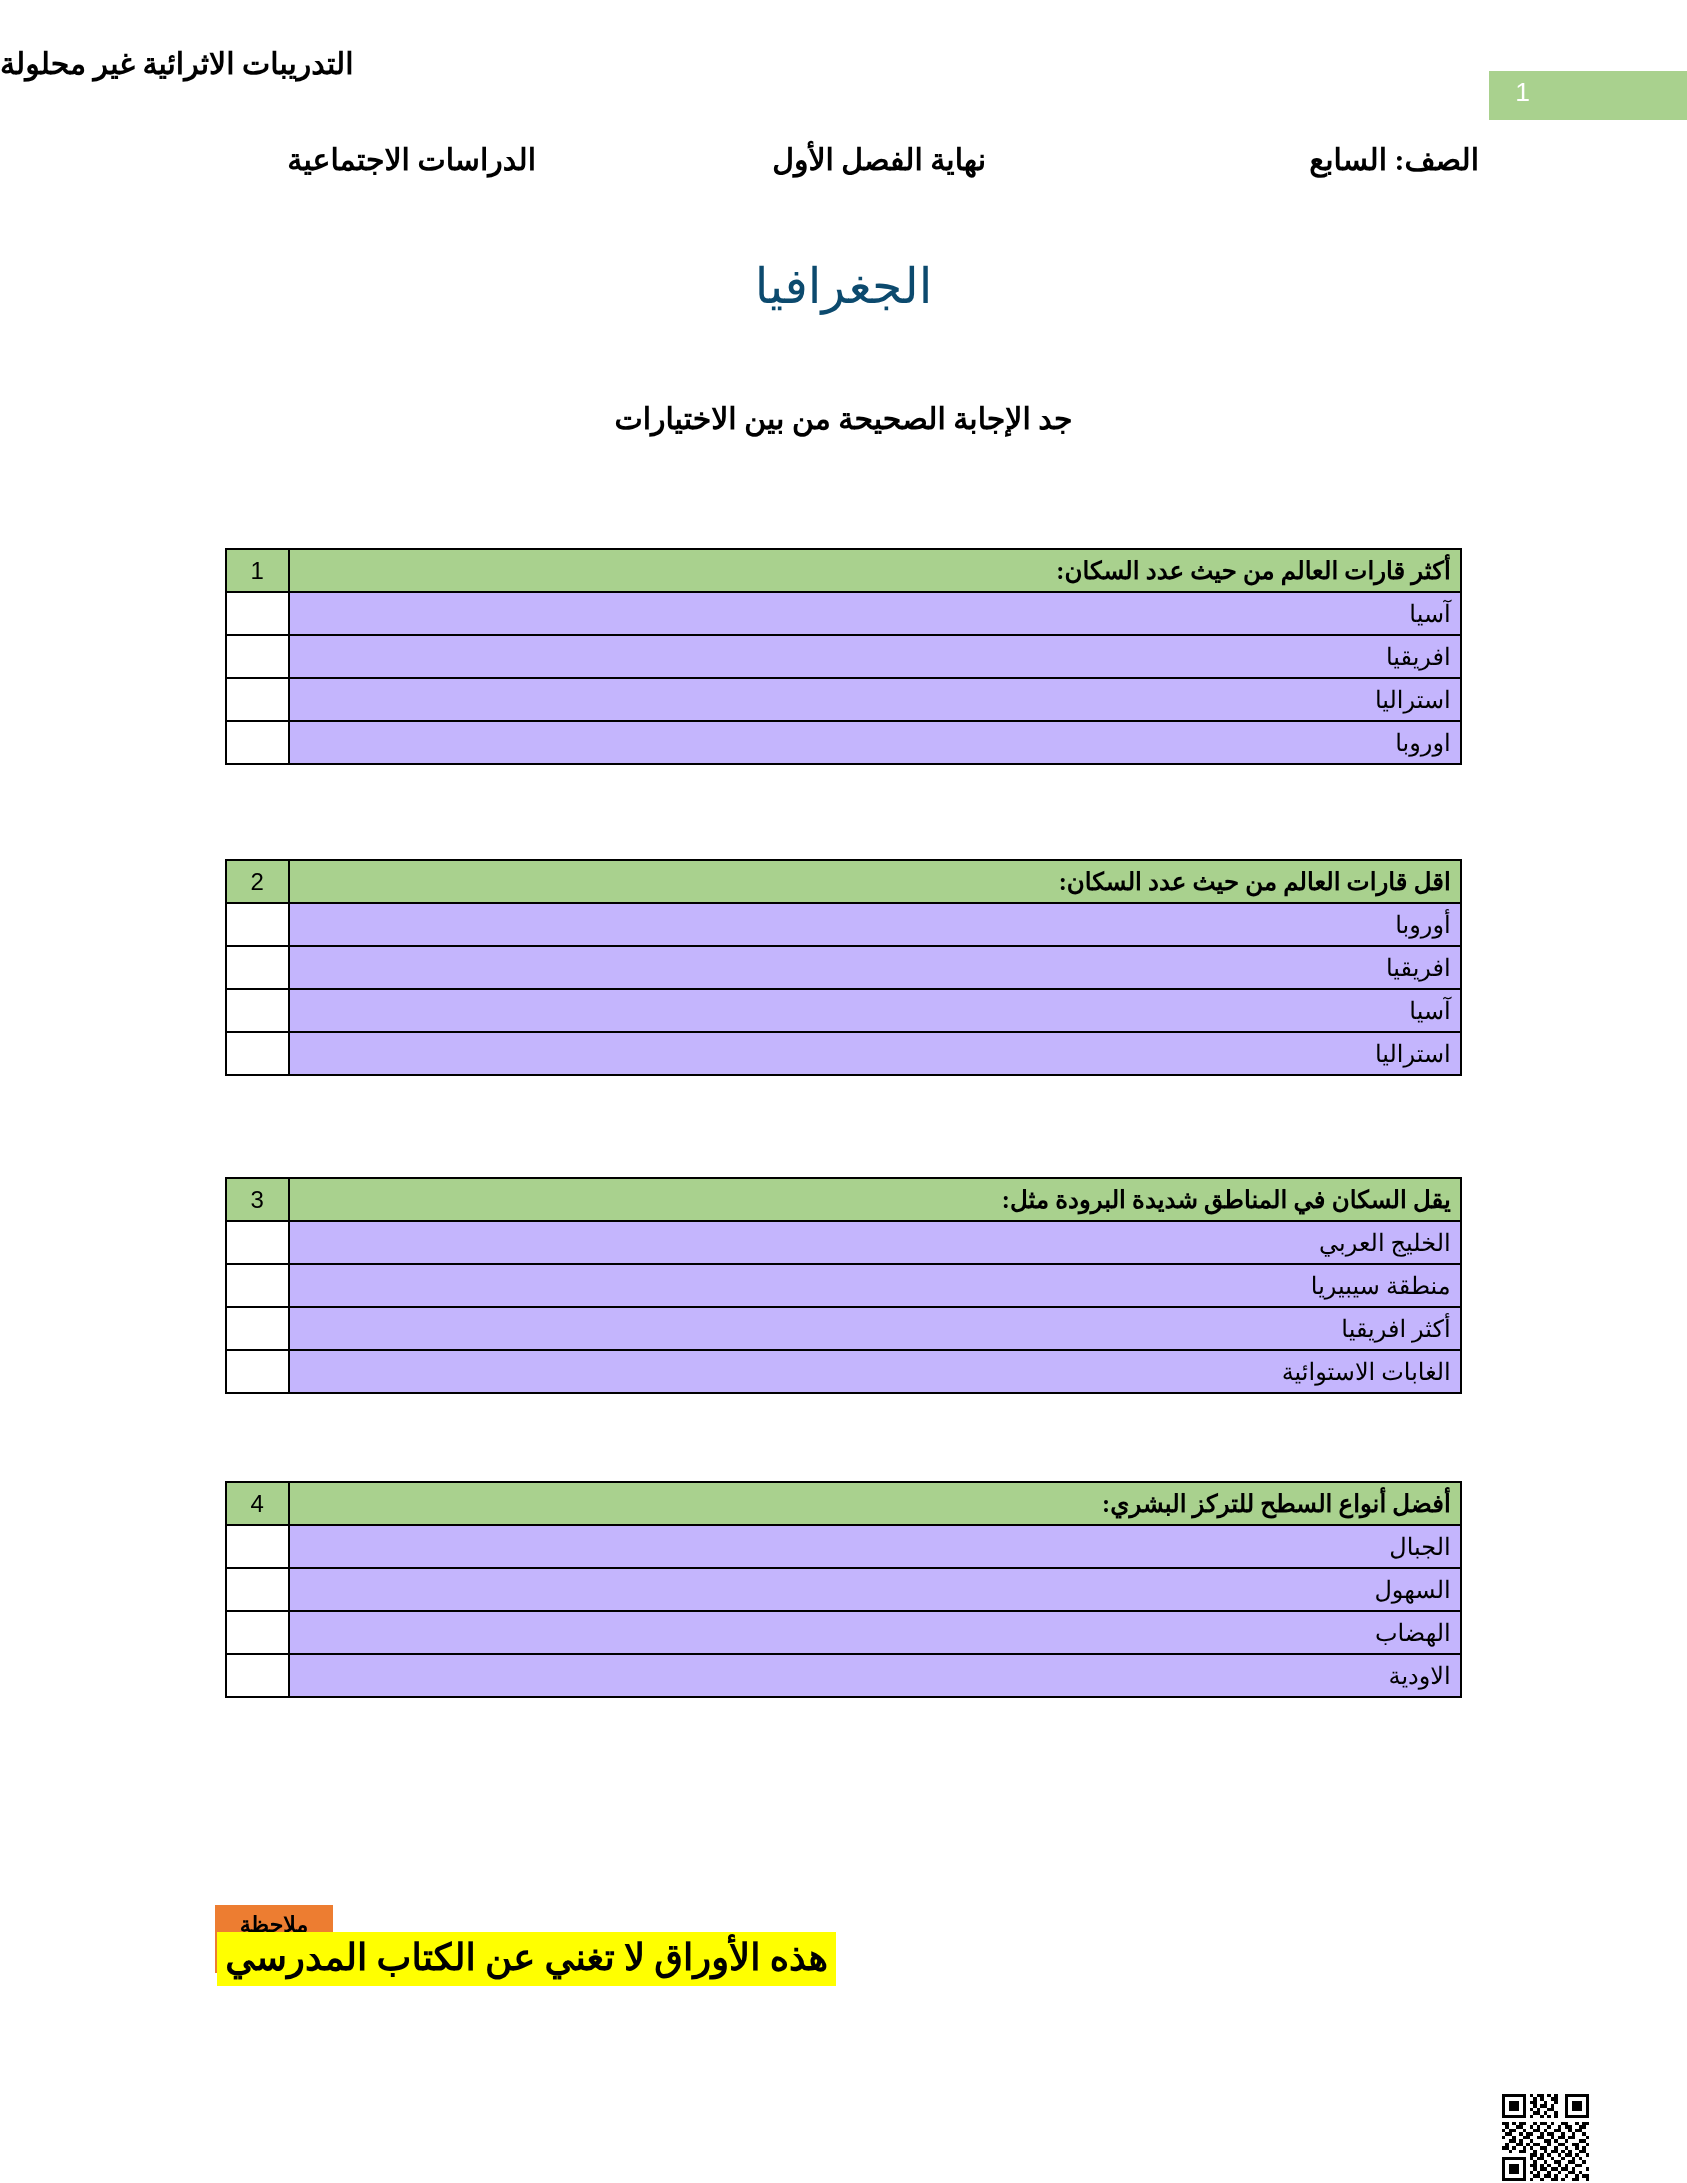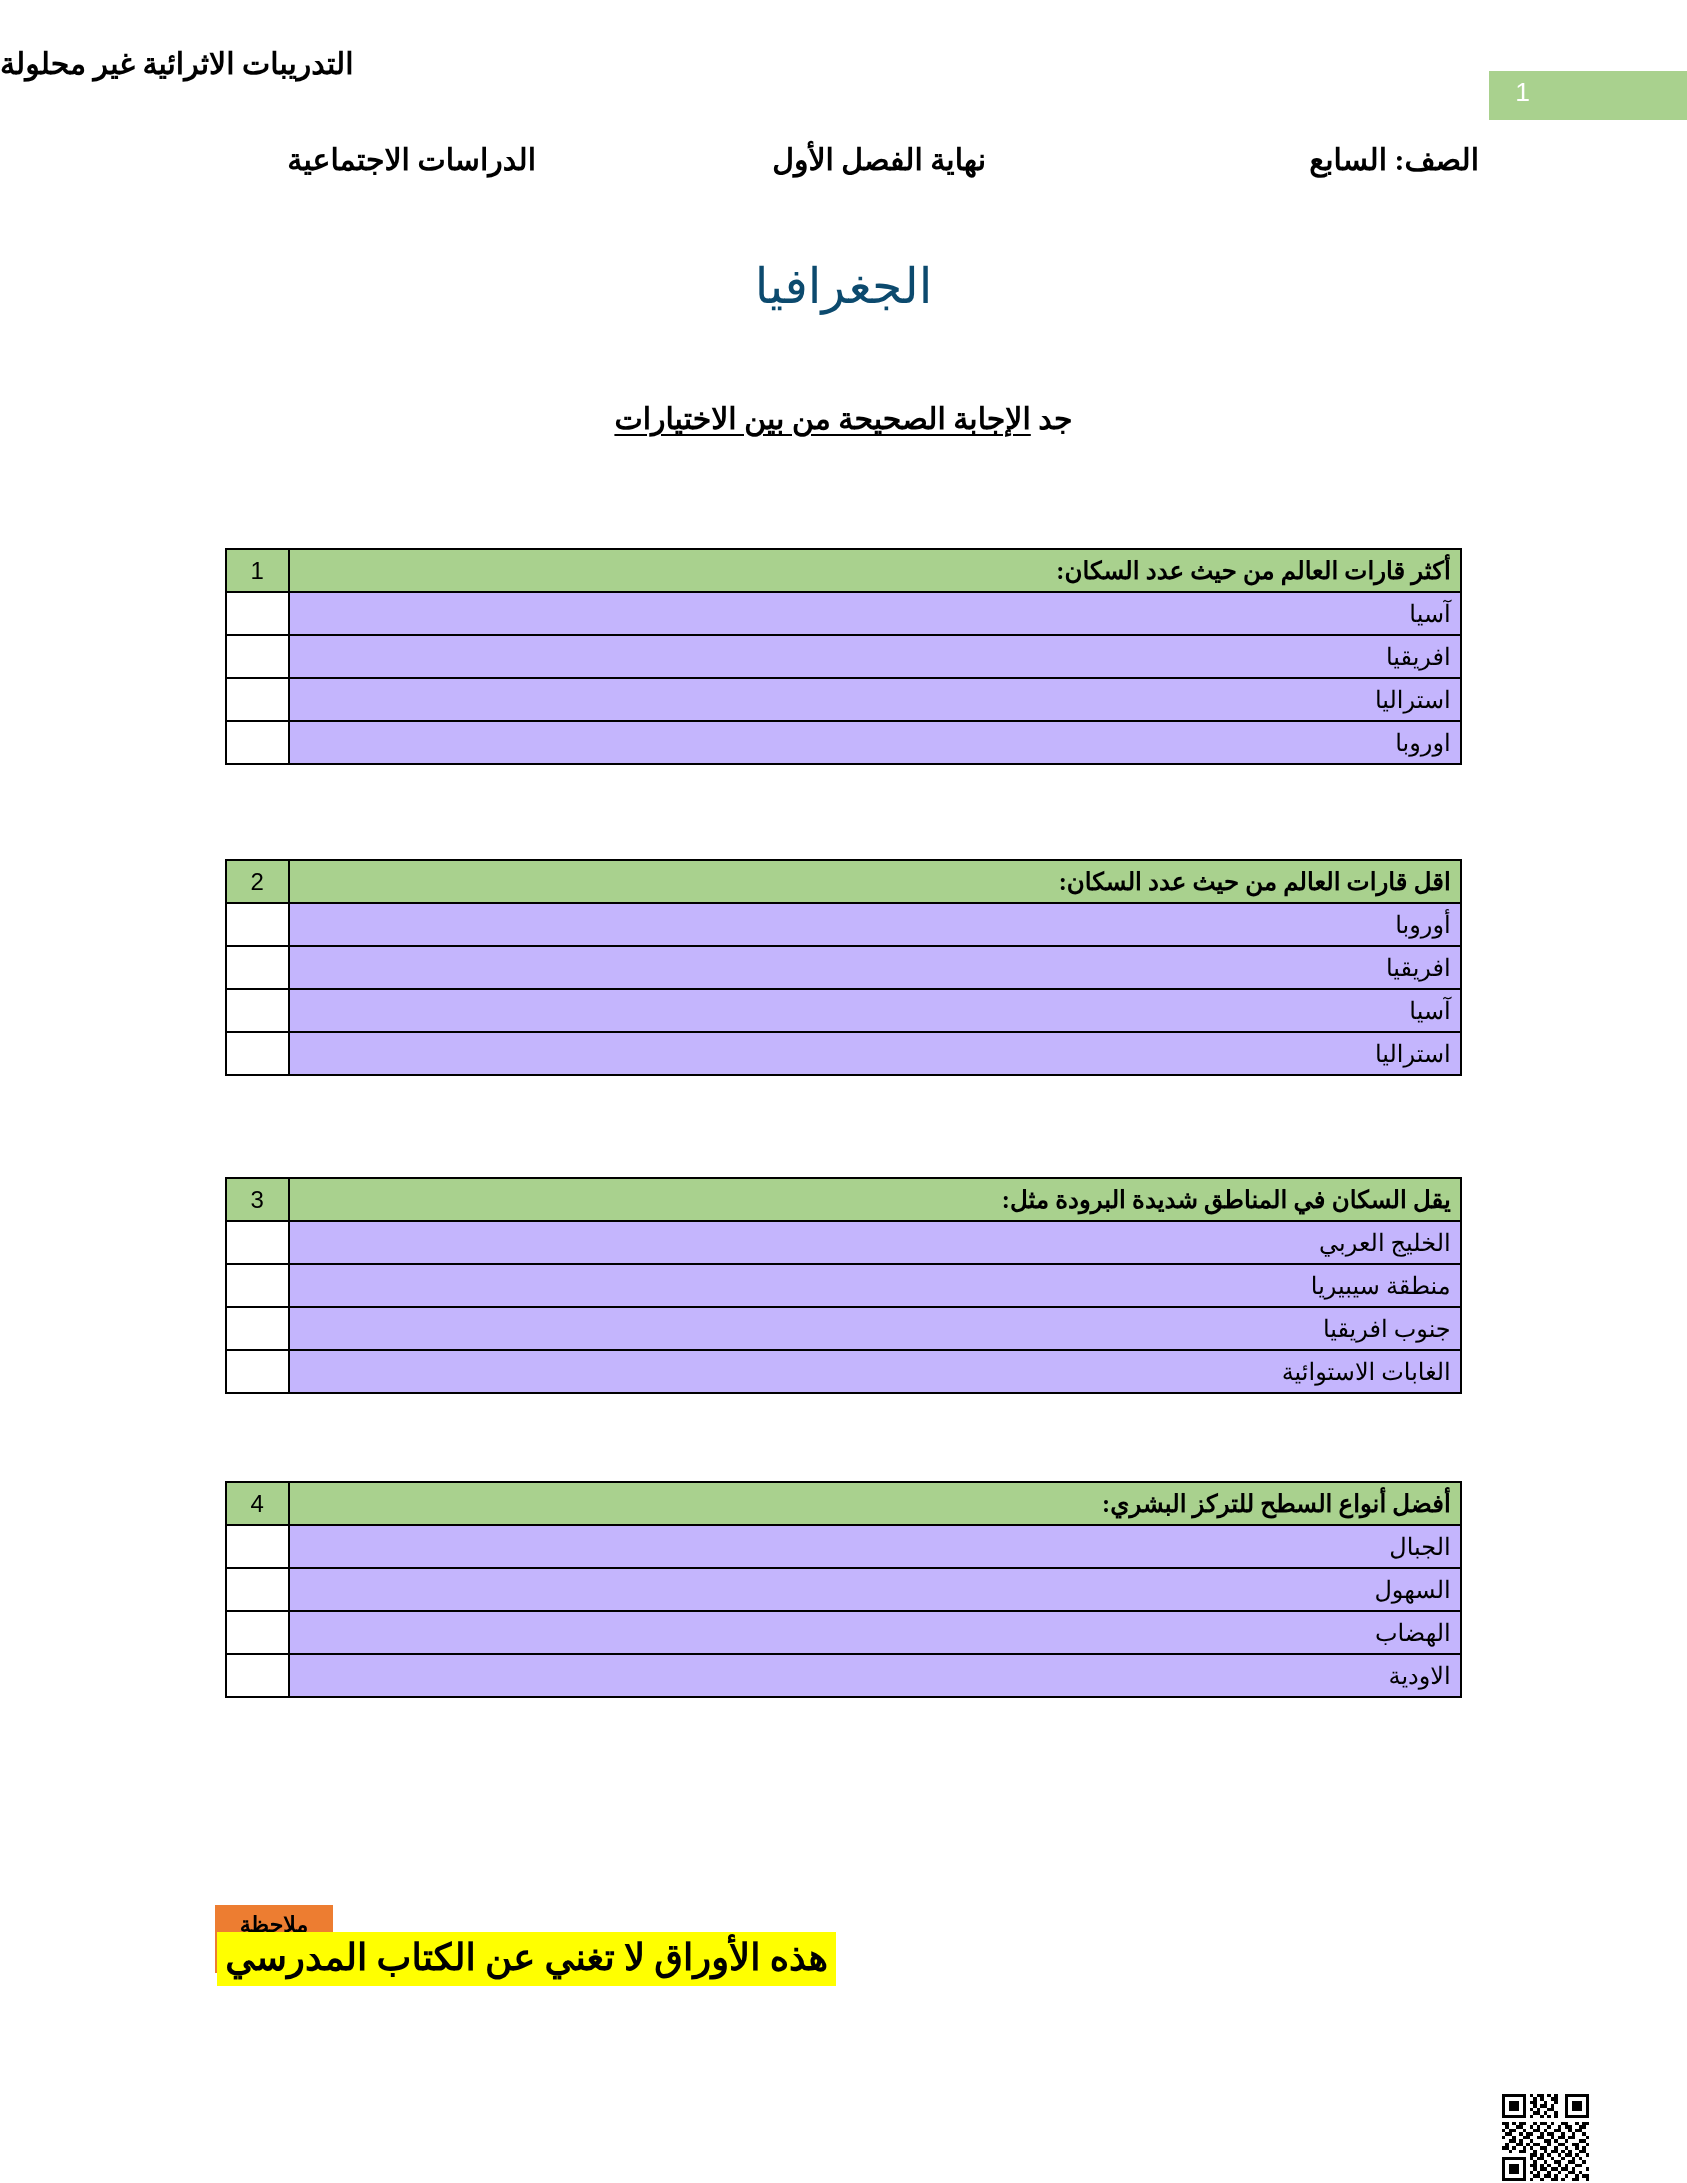--- a/index.html
+++ b/index.html
@@ -77,21 +77,20 @@
   .instruction {
     position: absolute;
     top: 401px;
     left: 0;
     width: 1687px;
     text-align: center;
     font-size: 30px;
     font-weight: bold;
   }
   .instruction .u {
-    text-decoration: underline;
     text-underline-offset: 5.3px;
     text-decoration-thickness: 2px;
     margin-top: 29px;
   }
 
   
   .q-table {
     position: absolute;
     right: 225px;
     width: 1237px;
@@ -242,21 +241,21 @@
   </tr>
   <tr>
     <td class="opt">الخليج العربي</td>
     <td class="col-num blank"></td>
   </tr>
   <tr>
     <td class="opt">منطقة سيبيريا</td>
     <td class="col-num blank"></td>
   </tr>
   <tr>
-    <td class="opt">جنوب افريقيا</td>
+    <td class="opt">أكثر افريقيا</td>
     <td class="col-num blank"></td>
   </tr>
   <tr>
     <td class="opt">الغابات الاستوائية</td>
     <td class="col-num blank"></td>
   </tr>
 </tbody>
   </table>
 
 <table class="q-table" id="q4">

